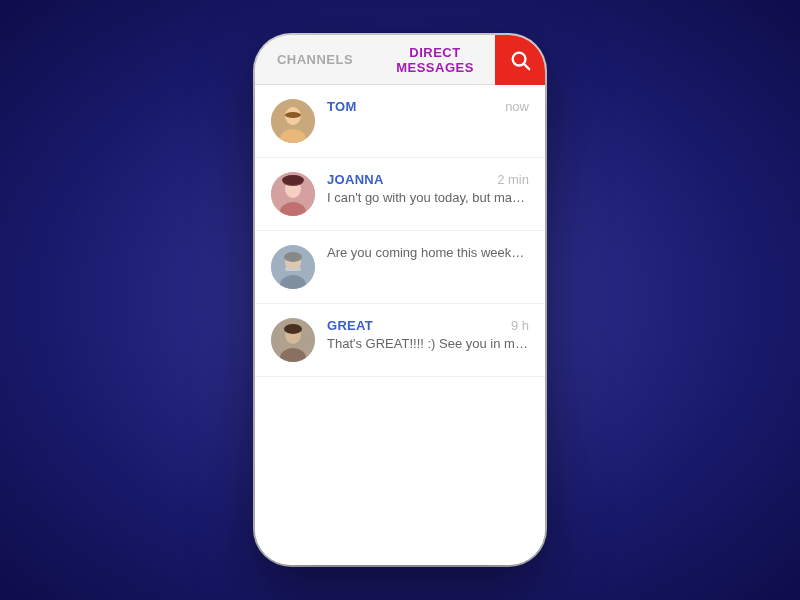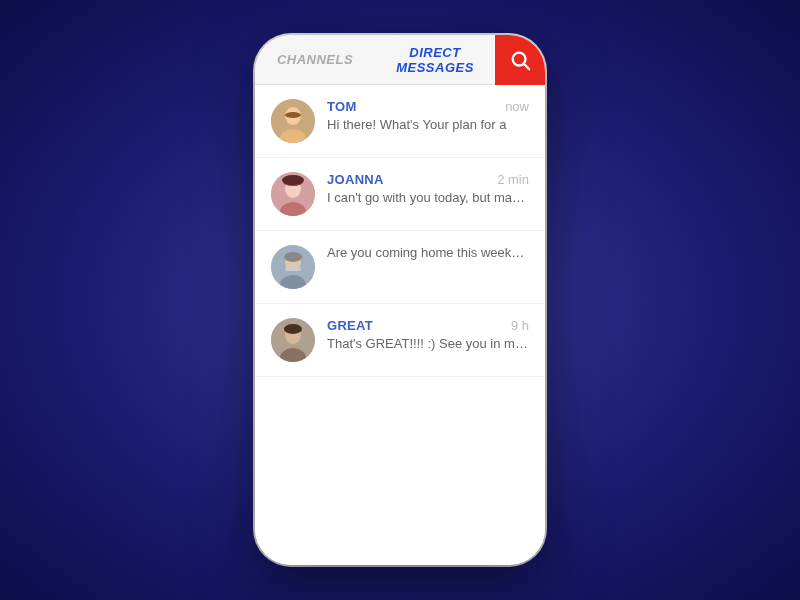--- a/index.html
+++ b/index.html
@@ -40,25 +40,24 @@
       font-size: 13px;
       font-weight: 600;
       color: #aaa;
       cursor: pointer;
       padding: 0 8px;
       height: 100%;
       display: flex;
       align-items: center;
       justify-content: center;
       letter-spacing: 0.5px;
-      font-style: italic;
     }
 
     .tab.active {
-      color: #1d4ed8;
+      color: #a21caf;
     }
 
     .search-btn {
       width: 50px;
       height: 50px;
       background: #e8281e;
       display: flex;
       align-items: center;
       justify-content: center;
       cursor: pointer;
@@ -166,21 +165,20 @@
           <ellipse cx="22" cy="17" rx="8" ry="9" fill="#f5cba0"></ellipse>
           <ellipse cx="22" cy="40" rx="13" ry="10" fill="#e8b87a"></ellipse>
           <ellipse cx="22" cy="16" rx="8" ry="3" fill="#8B5C2A"></ellipse>
         </svg>
       </div>
       <div class="message-content">
         <div class="message-header">
           <span class="sender-name">TOM</span>
           <span class="timestamp">now</span>
         </div>
-        <div class="message-preview">Hi there! What's Your plan for a</div>
       </div>
     </div>
 
     <div class="message-item">
       <div class="avatar">
         <svg viewBox="0 0 44 44" xmlns="http://www.w3.org/2000/svg">
           <rect width="44" height="44" fill="#d4a0a0"></rect>
           <ellipse cx="22" cy="40" rx="13" ry="10" fill="#c07070"></ellipse>
           <ellipse cx="22" cy="17" rx="8" ry="9" fill="#f5d0c0"></ellipse>
           <ellipse cx="22" cy="10" rx="10" ry="4" fill="#7a4040"></ellipse>

